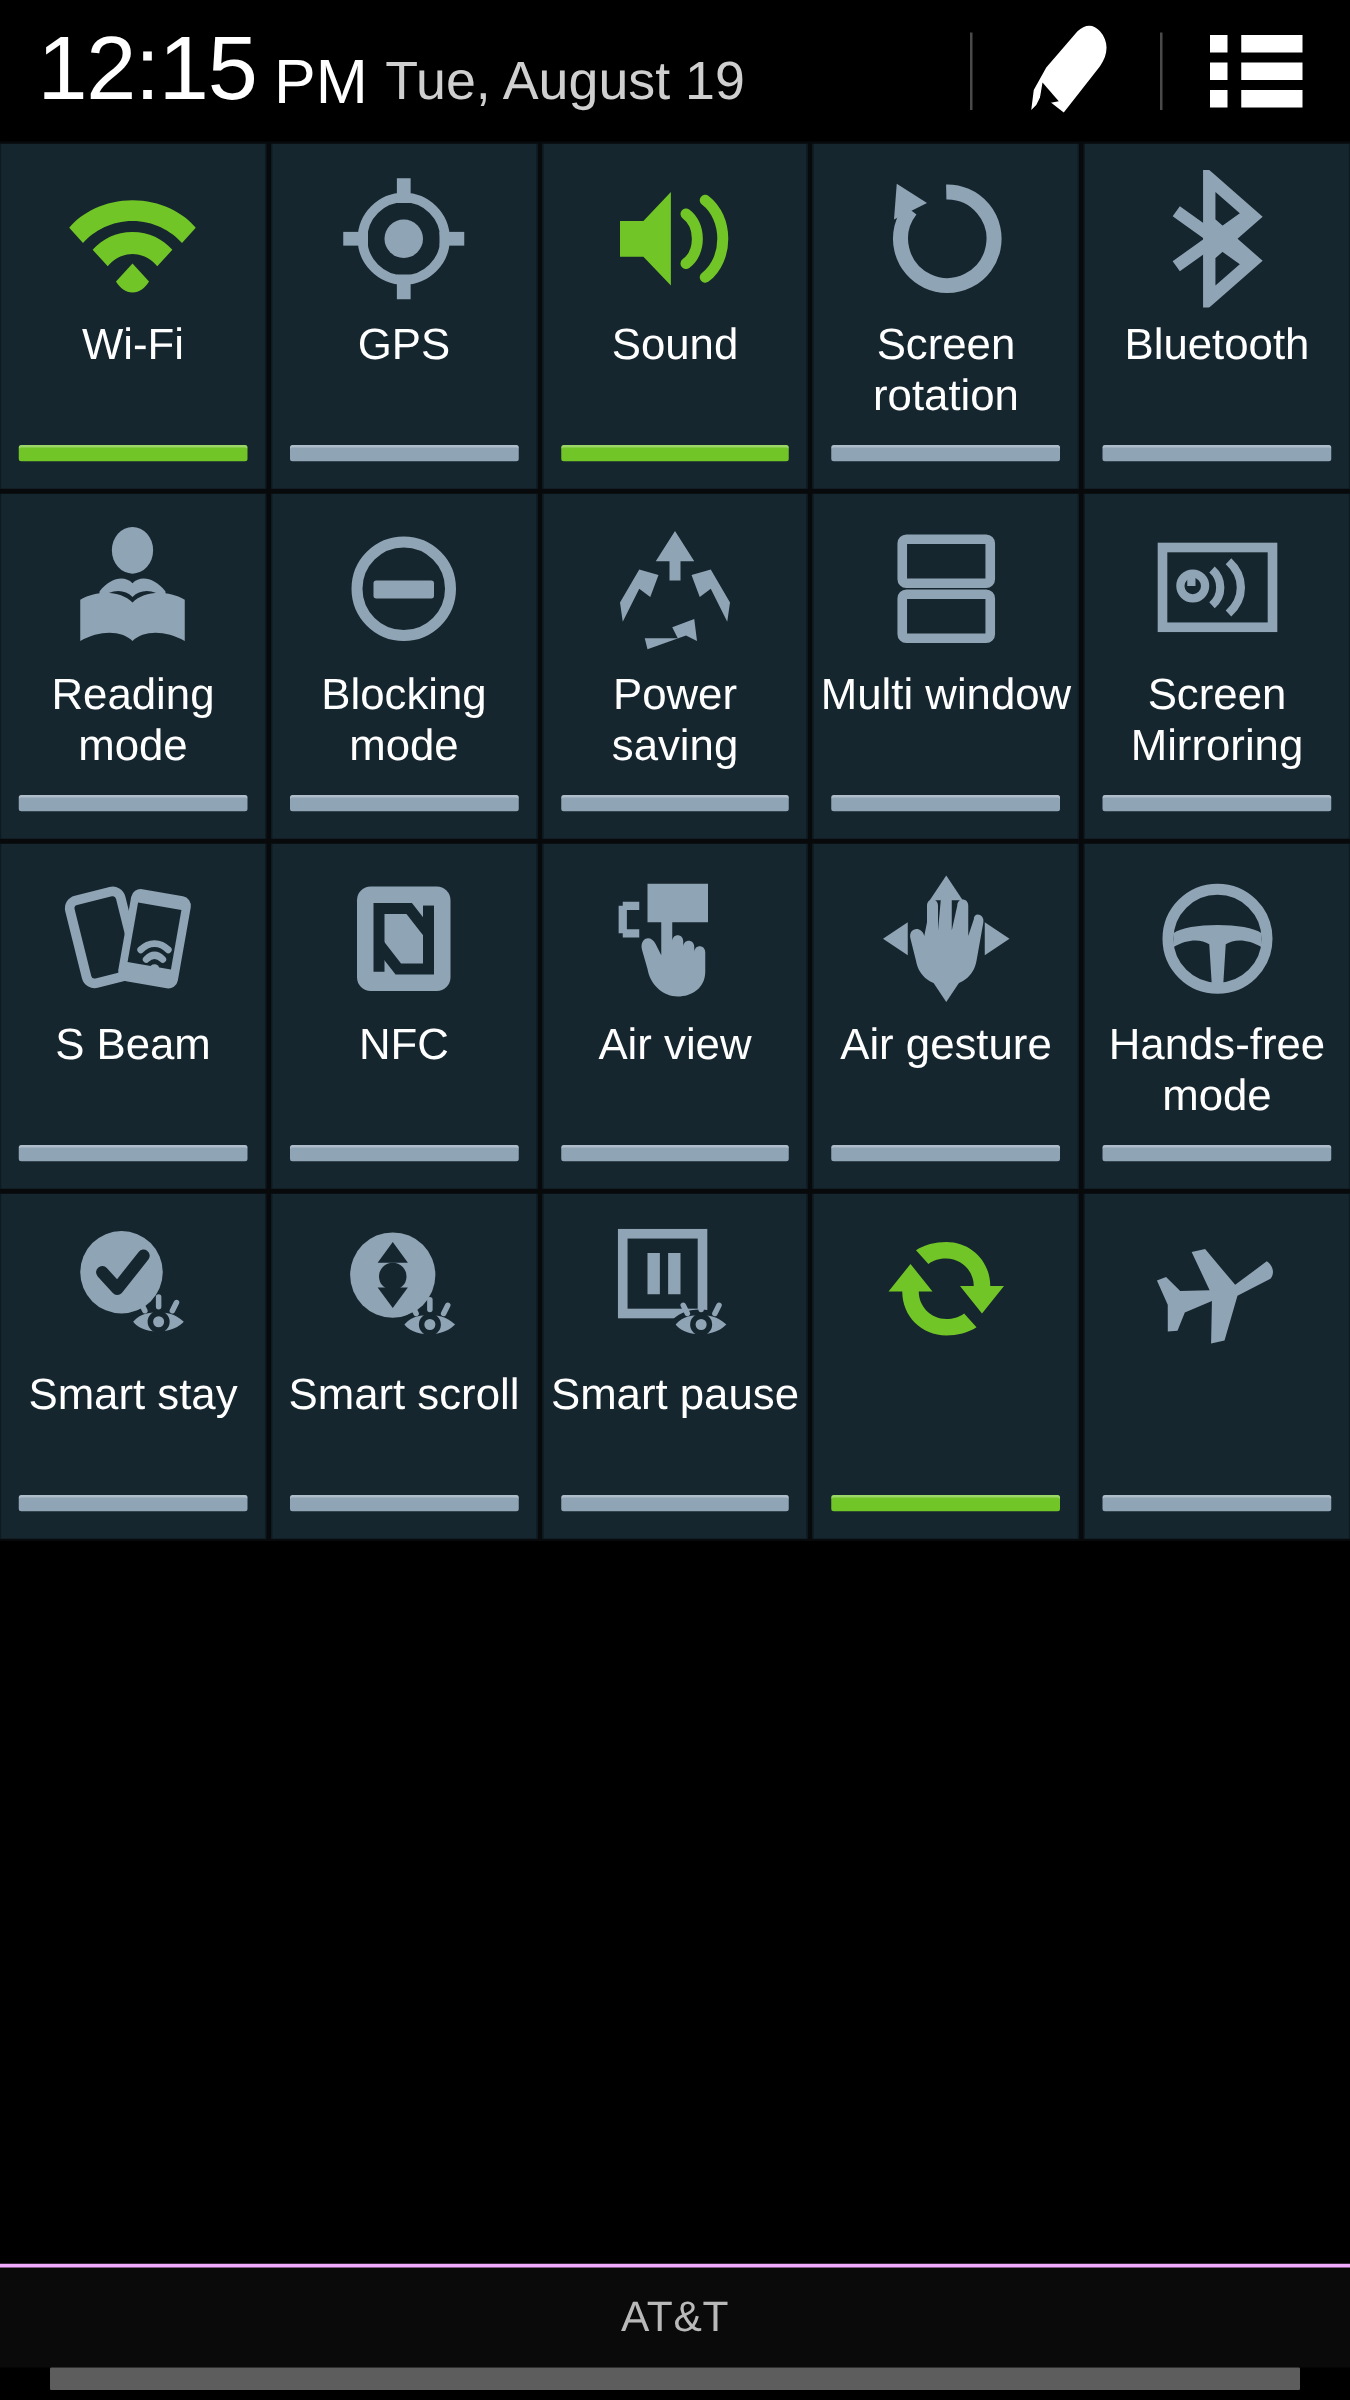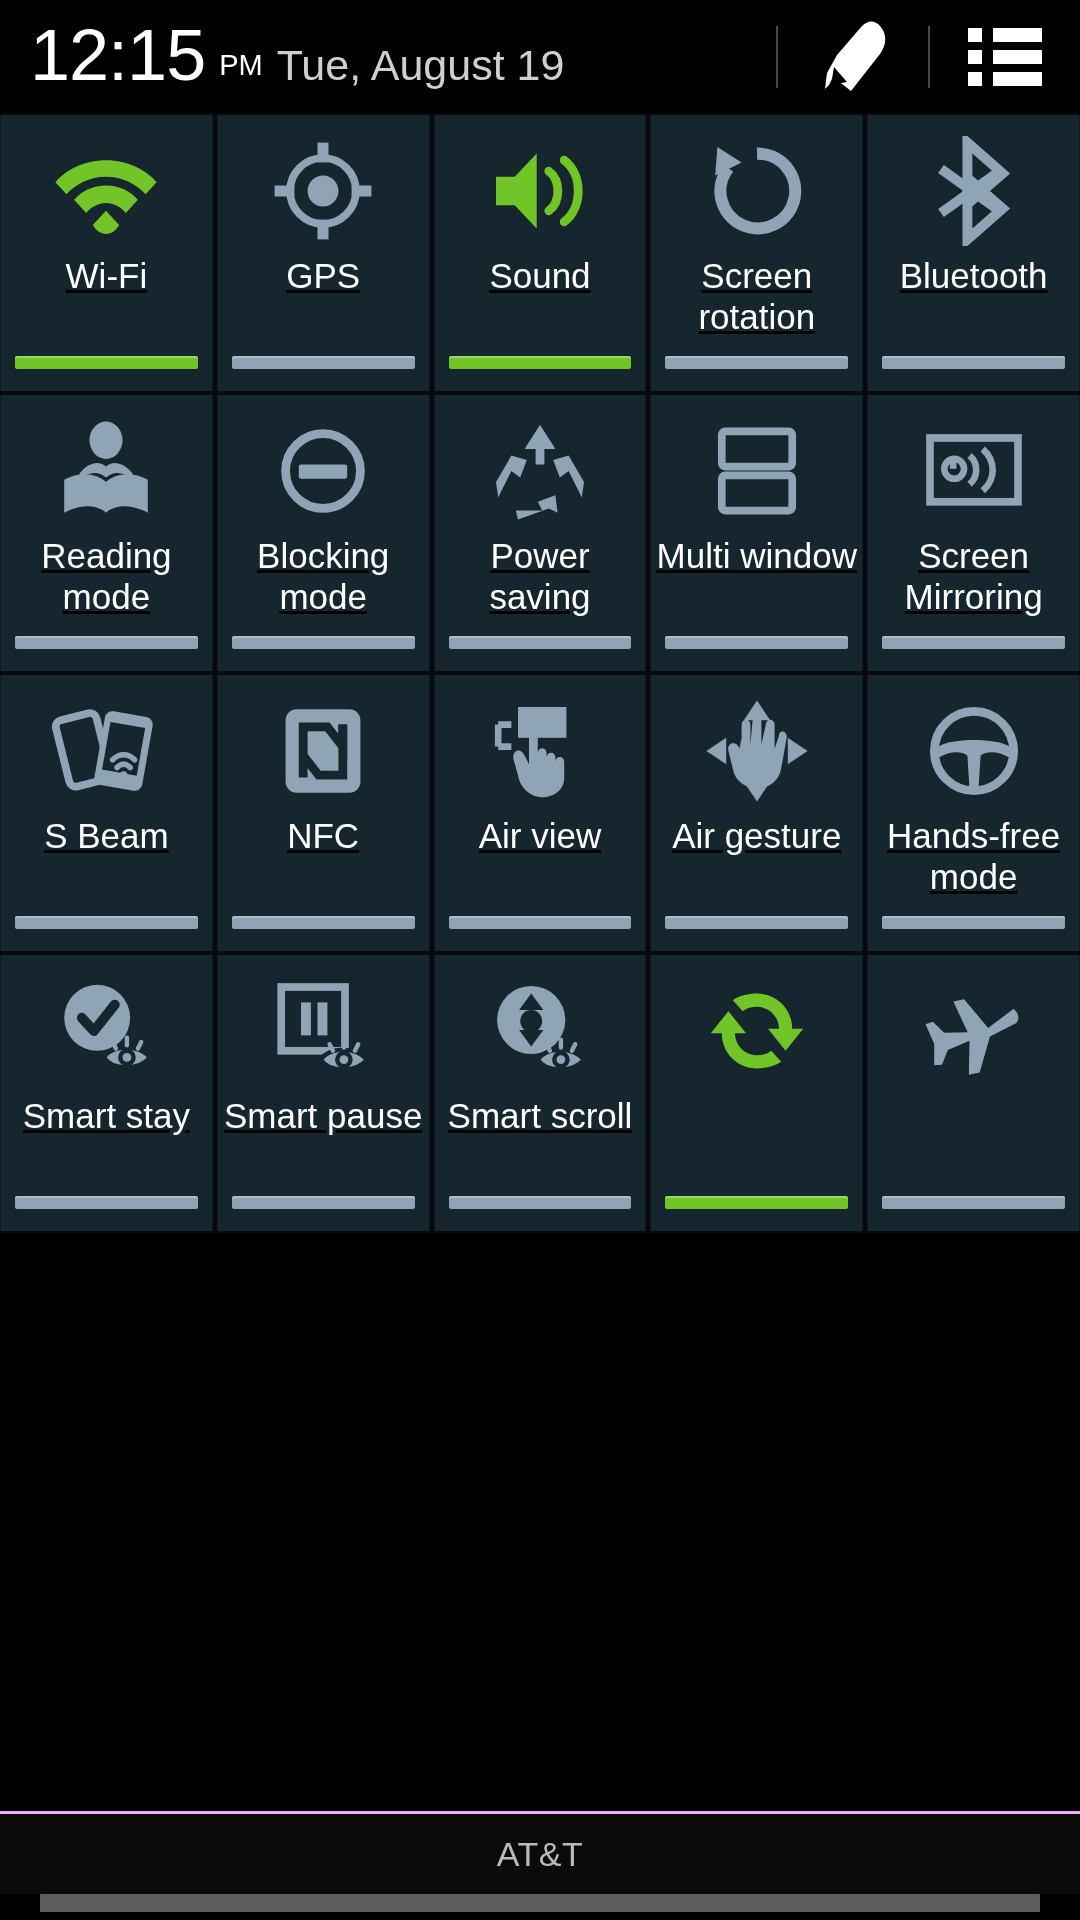--- a/index.html
+++ b/index.html
@@ -31,21 +31,21 @@
     color: #ffffff;
     font-size: 72px;
     line-height: 72px;
     font-weight: 400;
     letter-spacing: -1px;
     position: relative;
     top: -2px;
   }
   #clock-ampm {
     color: #ffffff;
-    font-size: 29px;
+    font-size: 50px;
     line-height: 38px;
     margin-left: 14px;
     position: relative;
     top: 8px;
   }
   #clock-date {
     color: #cfcfcf;
     font-size: 43px;
     line-height: 36px;
     margin-left: 14px;
@@ -110,21 +110,20 @@
     background: #16262f;
     position: relative;
     display: flex;
     flex-direction: column;
     align-items: center;
     box-sizing: border-box;
     padding-top: 16px;
     overflow: hidden;
     border-left: 1px solid #0d1a22;
     border-right: 1px solid #0d1a22;
-    text-decoration: underline;
   }
   .tile-icon {
     height: 120px;
     width: 100%;
     display: flex;
     align-items: center;
     justify-content: center;
     flex: none;
   }
   .tile-icon svg { display: block; }
@@ -412,51 +411,51 @@
           <circle cx="69" cy="74" r="4" fill="#8fa4b4"></circle>
           <path d="M56 60 L59 66 M69 56 L69 63 M82 60 L79 66" stroke="#8fa4b4" stroke-width="4" stroke-linecap="round"></path>
         </svg>
       </div>
       <div class="tile-label">Smart stay</div>
       <div class="tile-indicator"></div>
     </div>
     <div class="tile">
       <div class="tile-icon">
         <svg width="110" height="110" viewBox="0 0 100 100">
-          <rect x="12" y="10" width="58" height="58" fill="none" stroke="#8fa4b4" stroke-width="7"></rect>
-          <rect x="30" y="24" width="9" height="30" fill="#8fa4b4"></rect>
-          <rect x="45" y="24" width="9" height="30" fill="#8fa4b4"></rect>
-          <path d="M48 76 C56 64 80 64 90 76 C80 88 56 88 48 76 Z" fill="#8fa4b4" stroke="#16262f" stroke-width="4"></path>
-          <circle cx="69" cy="76" r="8" fill="#16262f"></circle>
-          <circle cx="69" cy="76" r="4" fill="#8fa4b4"></circle>
-          <path d="M56 62 L59 68 M69 58 L69 65 M82 62 L79 68" stroke="#8fa4b4" stroke-width="4" stroke-linecap="round"></path>
-        </svg>
-      </div>
-      <div class="tile-label">Smart pause</div>
-      <div class="tile-indicator"></div>
-    </div>
-    <div class="tile">
-      <div class="tile-icon">
-        <svg width="110" height="110" viewBox="0 0 100 100">
           <circle cx="42" cy="40" r="31" fill="#8fa4b4"></circle>
           <path d="M42 16 L53 31 L31 31 Z" fill="#16262f"></path>
           <circle cx="42" cy="41" r="10" fill="#16262f"></circle>
           <path d="M42 64 L53 49 L31 49 Z" fill="#16262f"></path>
           <path d="M48 76 C56 64 80 64 90 76 C80 88 56 88 48 76 Z" fill="#8fa4b4" stroke="#16262f" stroke-width="4"></path>
           <circle cx="69" cy="76" r="8" fill="#16262f"></circle>
           <circle cx="69" cy="76" r="4" fill="#8fa4b4"></circle>
           <path d="M56 62 L59 68 M69 58 L69 65 M82 62 L79 68" stroke="#8fa4b4" stroke-width="4" stroke-linecap="round"></path>
         </svg>
       </div>
       <div class="tile-label">Smart scroll</div>
       <div class="tile-indicator"></div>
     </div>
     <div class="tile">
       <div class="tile-icon">
         <svg width="110" height="110" viewBox="0 0 100 100">
+          <rect x="12" y="10" width="58" height="58" fill="none" stroke="#8fa4b4" stroke-width="7"></rect>
+          <rect x="30" y="24" width="9" height="30" fill="#8fa4b4"></rect>
+          <rect x="45" y="24" width="9" height="30" fill="#8fa4b4"></rect>
+          <path d="M48 76 C56 64 80 64 90 76 C80 88 56 88 48 76 Z" fill="#8fa4b4" stroke="#16262f" stroke-width="4"></path>
+          <circle cx="69" cy="76" r="8" fill="#16262f"></circle>
+          <circle cx="69" cy="76" r="4" fill="#8fa4b4"></circle>
+          <path d="M56 62 L59 68 M69 58 L69 65 M82 62 L79 68" stroke="#8fa4b4" stroke-width="4" stroke-linecap="round"></path>
+        </svg>
+      </div>
+      <div class="tile-label">Smart pause</div>
+      <div class="tile-indicator"></div>
+    </div>
+    <div class="tile">
+      <div class="tile-icon">
+        <svg width="110" height="110" viewBox="0 0 100 100">
           <path d="M50 16 C68 16 82 30 82 48 L92 48 L76 68 L60 48 L70 48 C70 37 61 28 50 28 C45 28 41 29 37 32 L28 22 C34 18 42 16 50 16 Z" fill="#71c527"></path>
           <path d="M50 84 C32 84 18 70 18 52 L8 52 L24 32 L40 52 L30 52 C30 63 39 72 50 72 C55 72 59 71 63 68 L72 78 C66 82 58 84 50 84 Z" fill="#71c527"></path>
         </svg>
       </div>
       <div class="tile-indicator on"></div>
     </div>
     <div class="tile">
       <div class="tile-icon">
         <svg width="110" height="110" viewBox="0 0 100 100">
           <path d="M90 38 C94 42 94 48 90 51 L64 58 L48 88 L38 88 L45 58 L24 62 L16 74 L9 73 L13 54 L9 35 L16 34 L24 46 L45 50 L38 20 L48 20 L64 50 Z" fill="#8fa4b4" transform="rotate(-12 50 54)"></path>

